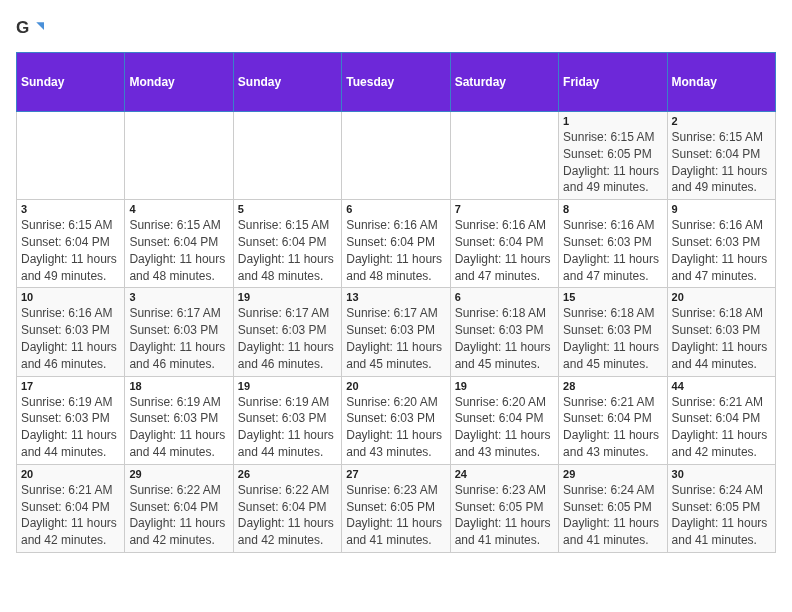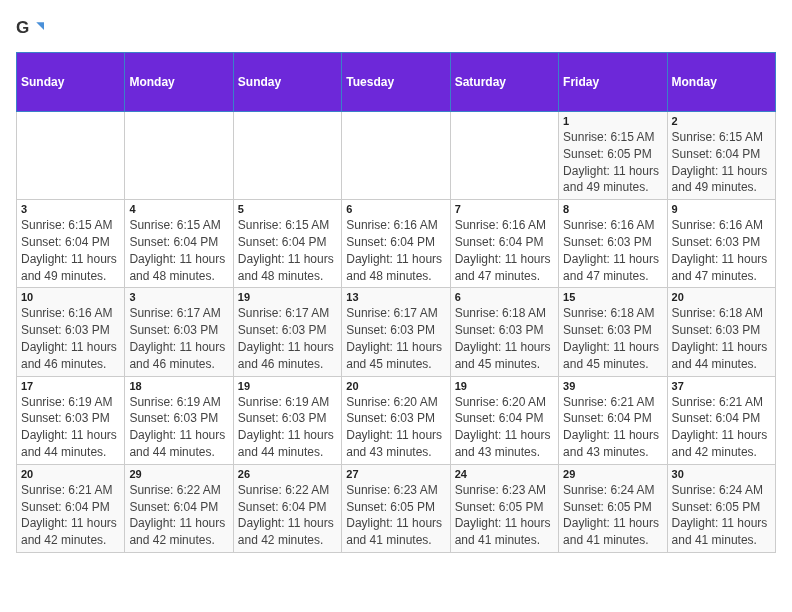--- a/index.html
+++ b/index.html
@@ -256,27 +256,27 @@
 Sunset: 6:03 PM
 Daylight: 11 hours and 43 minutes.</div>
         </td>
         <td>
           <span class="day-number">19</span>
           <div class="day-info" style="white-space: pre-line;">Sunrise: 6:20 AM
 Sunset: 6:04 PM
 Daylight: 11 hours and 43 minutes.</div>
         </td>
         <td>
-          <span class="day-number">39</span>
+          <span class="day-number">28</span>
           <div class="day-info" style="white-space: pre-line;">Sunrise: 6:21 AM
 Sunset: 6:04 PM
 Daylight: 11 hours and 43 minutes.</div>
         </td>
         <td>
-          <span class="day-number">37</span>
+          <span class="day-number">44</span>
           <div class="day-info" style="white-space: pre-line;">Sunrise: 6:21 AM
 Sunset: 6:04 PM
 Daylight: 11 hours and 42 minutes.</div>
         </td>
       </tr>
       <tr>
         <td>
           <span class="day-number">20</span>
           <div class="day-info" style="white-space: pre-line;">Sunrise: 6:21 AM
 Sunset: 6:04 PM

